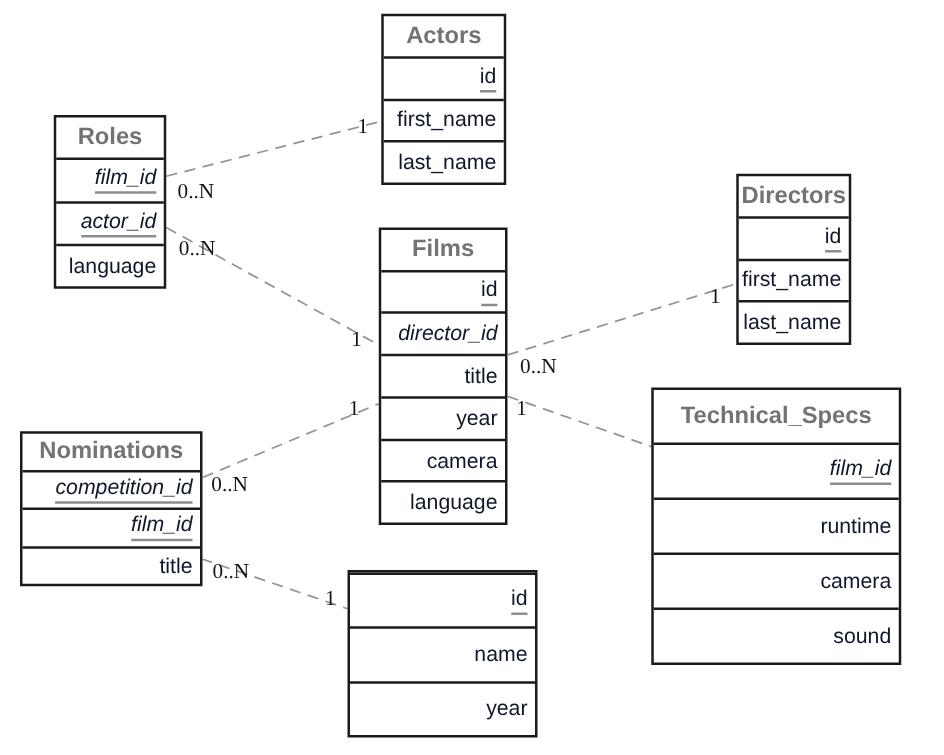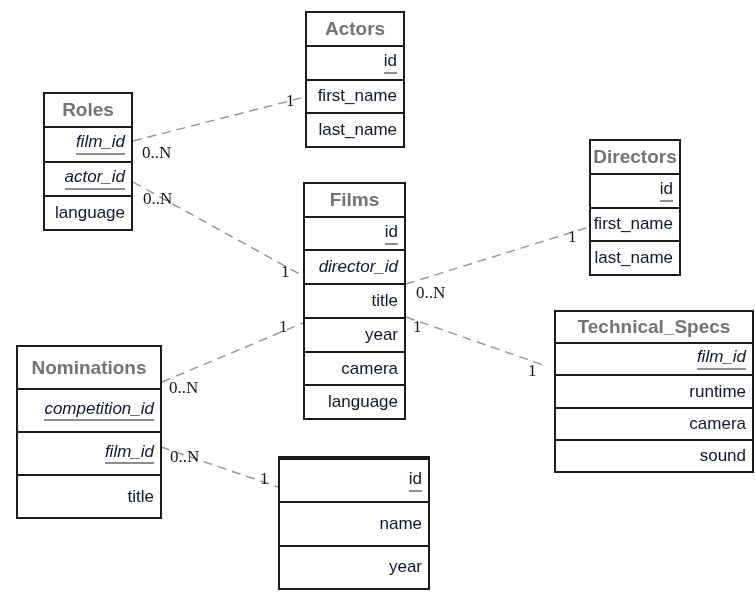--- a/index.html
+++ b/index.html
@@ -104,33 +104,33 @@
       <div class="er-row">
         <span class="er-field pk">id</span>
       </div>
       <div class="er-row">
         <span class="er-field">first_name</span>
       </div>
       <div class="er-row">
         <span class="er-field">last_name</span>
       </div>
     </div>
-    <div class="er-table" style="left: 16px; top: 345px; width: 146px; height: 174px; justify-content: space-between;">
+    <div class="er-table" style="left: 16px; top: 345px; width: 146px; height: 124px; justify-content: space-between;">
       <div class="er-title">Nominations</div>
       <div class="er-row">
         <span class="er-field pk fk">competition_id</span>
       </div>
       <div class="er-row">
         <span class="er-field pk fk">film_id</span>
       </div>
       <div class="er-row">
         <span class="er-field">title</span>
       </div>
     </div>
-    <div class="er-table" style="left: 554px; top: 310px; width: 200px; height: 163px;">
+    <div class="er-table" style="left: 521px; top: 310px; width: 200px; height: 222px;">
       <div class="er-title">Technical_Specs</div>
       <div class="er-row">
         <span class="er-field pk fk">film_id</span>
       </div>
       <div class="er-row">
         <span class="er-field">runtime</span>
       </div>
       <div class="er-row">
         <span class="er-field">camera</span>
       </div>

